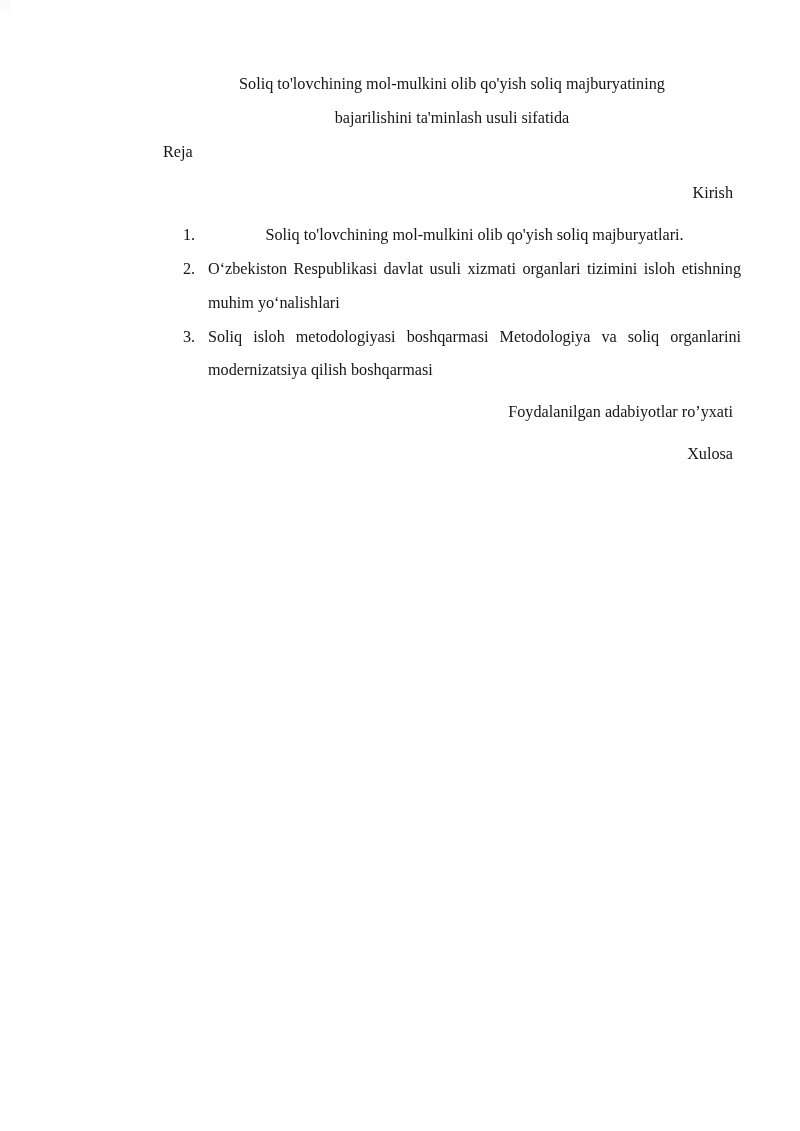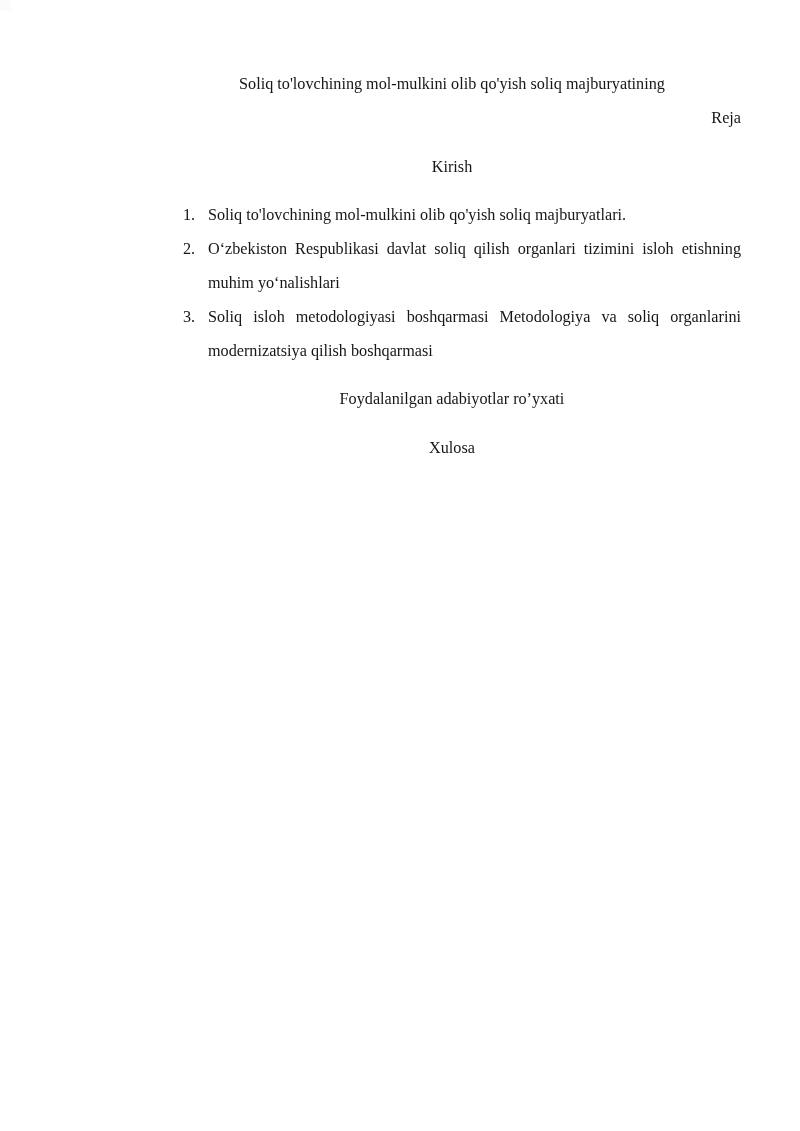--- a/index.html
+++ b/index.html
@@ -43,27 +43,27 @@
     font-weight: normal;
     font-size: 16.2px;
     line-height: 33.8px;
   }
 
   .title-line {
     display: block;
   }
 
   .section-word {
-    text-align: right;
+    text-align: left;
     margin: 0;
   }
 
   .plain-line {
-    text-align: center;
-    margin: 15px;
+    text-align: right;
+    margin: 8px;
   }
 
   .plan-list {
     list-style: none;
     margin: 0;
     padding: 0;
   }
 
   .plan-item {
     position: relative;
@@ -82,48 +82,49 @@
   .plan-item .item-text {
     display: block;
   }
 
   .plan-item.justified .item-text {
     text-align: justify;
     text-align-last: left;
   }
 
   .plan-item.ragged .item-text {
-    text-align: left;
+    text-align: center;
   }
 </style>
 </head>
 <body>
 
 <div class="page">
 
   <div class="corner-artifact"></div>
 
   <div class="content">
 
     <p class="doc-title">
       <span class="title-line">Soliq to'lovchining mol-mulkini olib qo'yish soliq majburyatining</span>
+      <span class="title-line">bajarilishini ta'minlash usuli sifatida</span>
     </p>
 
     <p class="section-word">Reja</p>
 
     <p class="plain-line">Kirish</p>
 
     <ol class="plan-list">
       <li class="plan-item ragged">
         <span class="marker">1.</span>
         <span class="item-text">Soliq to'lovchining mol-mulkini olib qo'yish soliq majburyatlari.</span>
       </li>
       <li class="plan-item justified">
         <span class="marker">2.</span>
-        <span class="item-text">Oʻzbekiston Respublikasi davlat soliq qilish organlari tizimini isloh etishning muhim yoʻnalishlari</span>
+        <span class="item-text">Oʻzbekiston Respublikasi davlat usuli xizmati organlari tizimini isloh etishning muhim yoʻnalishlari</span>
       </li>
       <li class="plan-item justified">
         <span class="marker">3.</span>
         <span class="item-text">Soliq isloh metodologiyasi boshqarmasi Metodologiya va soliq organlarini modernizatsiya qilish boshqarmasi</span>
       </li>
     </ol>
 
     <p class="plain-line">Foydalanilgan adabiyotlar ro’yxati</p>
 
     <p class="plain-line">Xulosa</p>

